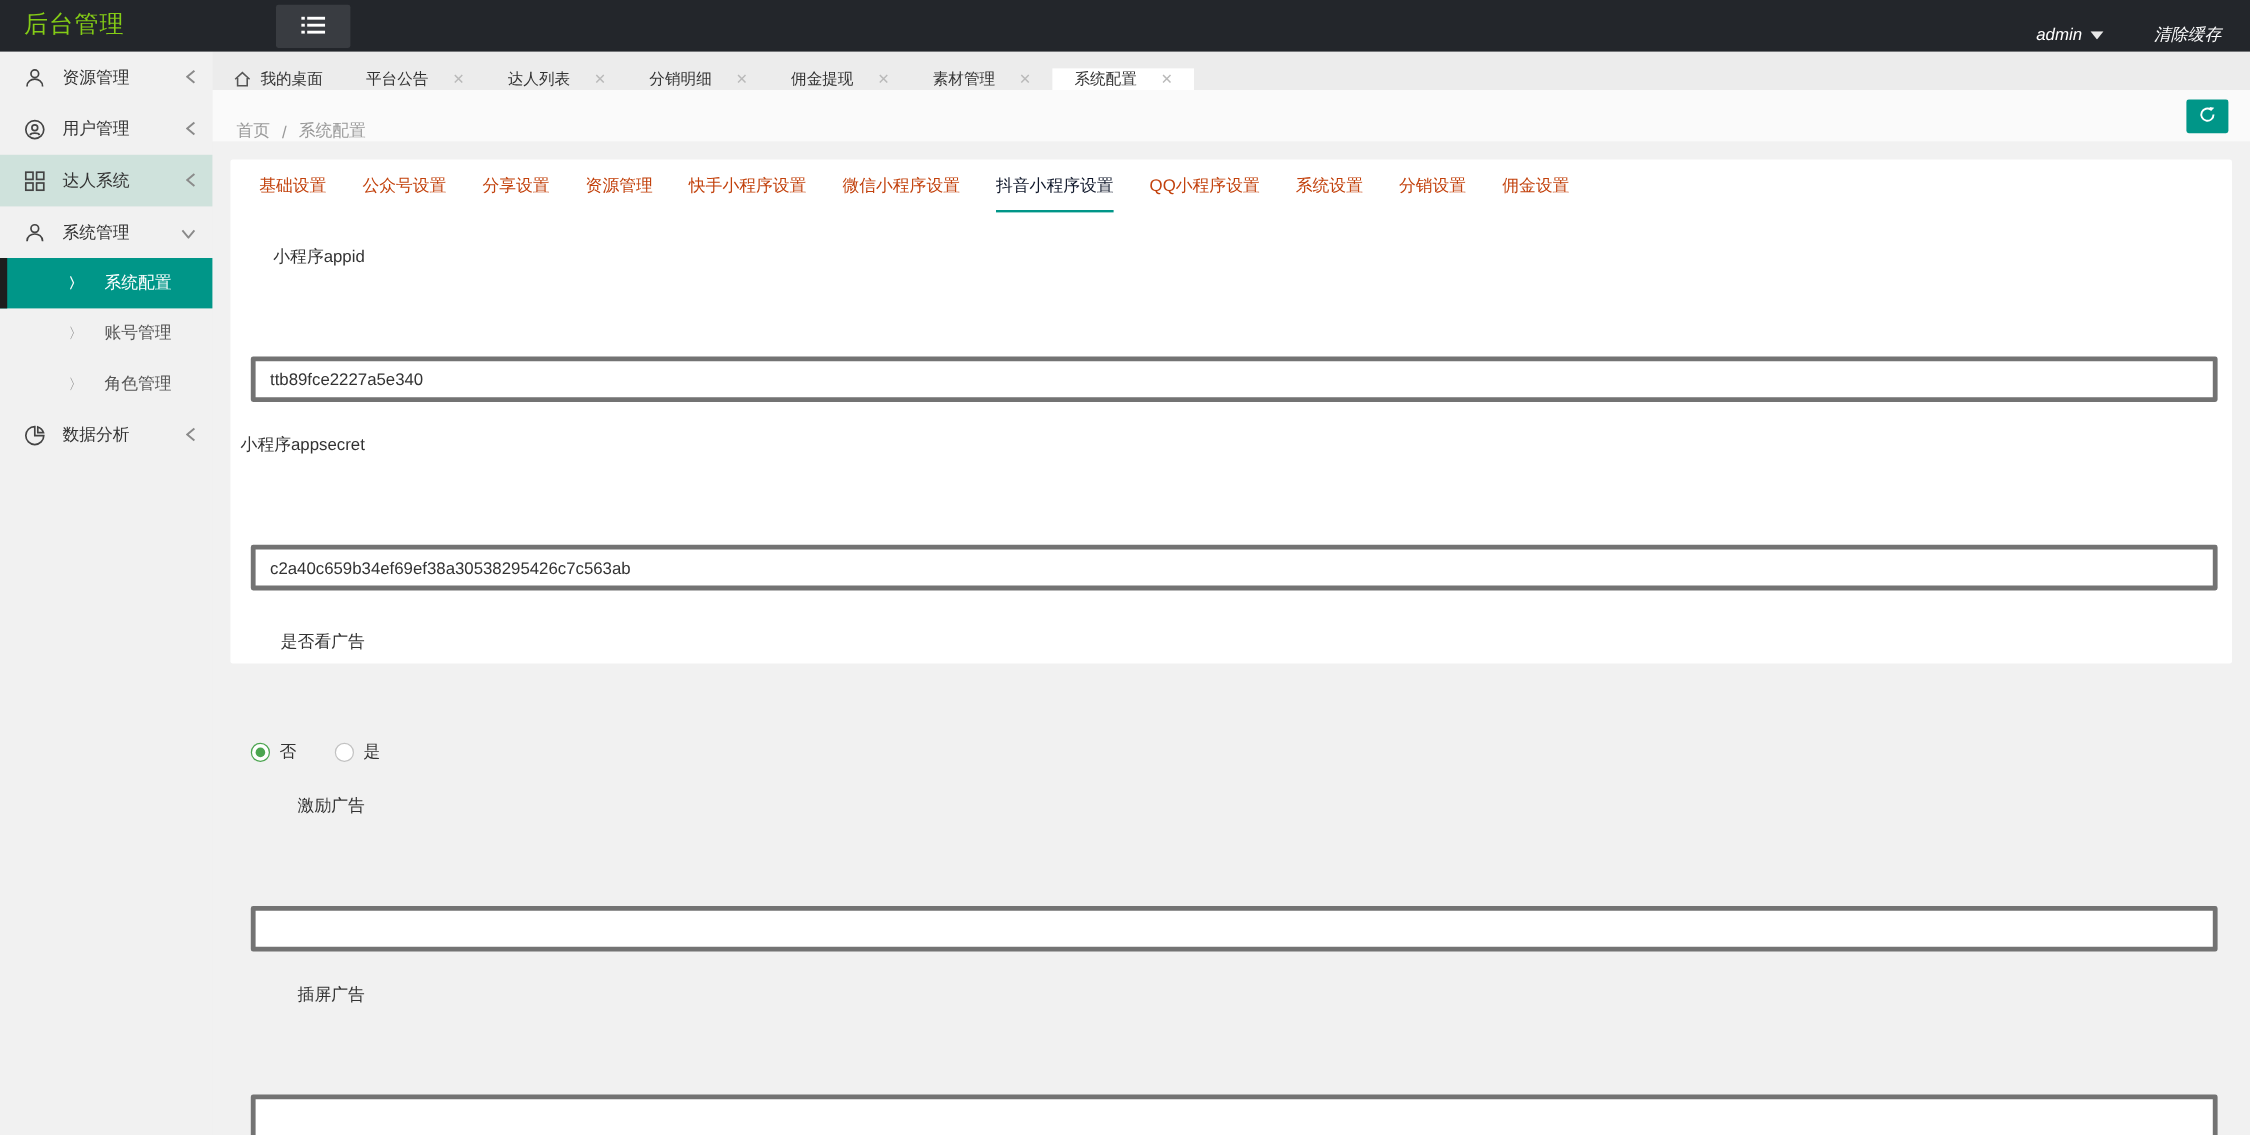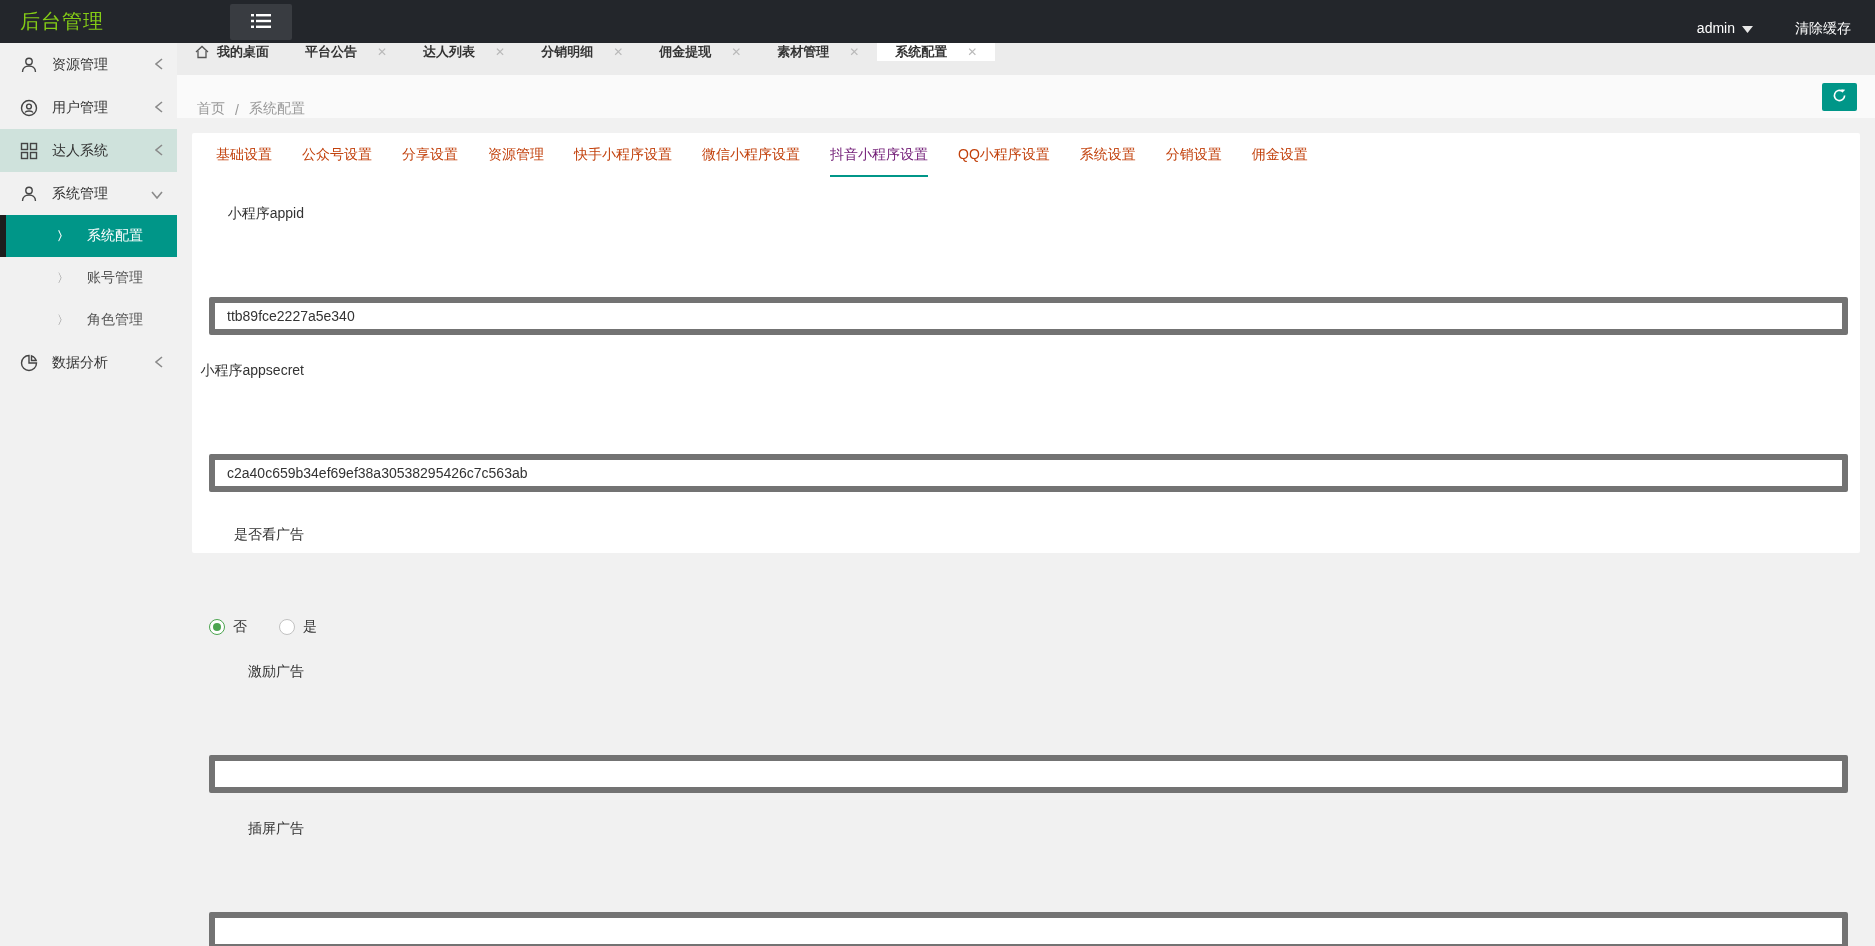--- a/index.html
+++ b/index.html
@@ -6,21 +6,21 @@
   html,body { width:1875px; height:946px; overflow:hidden;
     font-family:"Liberation Sans","DejaVu Sans",sans-serif; background:#f1f1f1; color:#333; }
 
   
   .header { position:absolute; left:0; top:0; width:1875px; height:43px; background:#23262b; z-index:30; }
   .brand { position:absolute; left:20px; top:0; height:43px; line-height:43px;
     color:#84cc16; font-size:20px; letter-spacing:1px; }
   .hamburger { position:absolute; left:230px; top:4px; width:62px; height:36px;
     background:#393c41; border:none; border-radius:2px; cursor:pointer;
     display:flex; align-items:center; justify-content:center; }
-  .header-right { position:absolute; right:0; top:0; height:56px; display:flex; align-items:center; }
+  .header-right { position:absolute; right:0; top:0; height:56px; display:flex; align-items:center;font-style:italic; }
   .user-menu { height:43px; display:flex; align-items:center; gap:7px; padding:0 18px;
     color:#fff; font-size:14px; cursor:pointer; }
   .clear-cache { height:43px; line-height:43px; padding:0 24px; color:#fff; font-size:14px; cursor:pointer; }
 
   
   .sidebar { position:absolute; left:0; top:43px; width:177px; bottom:0; background:#f1f1f1; z-index:20; }
   .side-item { position:relative; height:43px; display:flex; align-items:center;
     padding-left:20px; font-size:14px; color:#333; cursor:pointer; }
   .side-item .s-icon { width:18px; height:18px; margin-right:14px; flex:0 0 18px; }
   .side-item .chev { position:absolute; right:14px; top:50%; transform:translateY(-50%); }
@@ -28,21 +28,21 @@
   .sub-item { position:relative; height:42px; display:flex; align-items:center;
     padding-left:57px; font-size:14px; color:#555; cursor:pointer; }
   .sub-item .arrow { margin-right:18px; font-size:12px; color:#888; font-family:"DejaVu Sans Mono",monospace; }
   .sub-item.active { background:#009688; color:#fff; border-left:6px solid #1d1d1d; padding-left:51px; }
   .sub-item.active .arrow { color:#fff; font-weight:bold; }
   svg.ico { stroke:#444; fill:none; stroke-width:1.4; }
   svg.chev-svg { stroke:#8a8a8a; fill:none; stroke-width:1.6; }
 
   
   .tabbar { position:absolute; left:177px; top:43px; right:0; height:32px;
-    background:#ececec; display:flex; align-items:flex-start;font-weight:bold; }
+    background:#ececec; display:flex; align-items:flex-end; }
   .otab { display:flex; align-items:center; padding:0 18px; font-size:13px; color:#333;
     cursor:pointer; white-space:nowrap; }
   .otab .home-ic { margin-right:8px; display:inline-flex; }
   .otab .x { margin-left:20px; color:#b9b9b9; font-size:12px; cursor:pointer; }
   .otab.active { background:#fff; }
 
   
   .crumbbar { position:absolute; left:177px; top:75px; right:0; height:43px; background:#fafafa; }
   .crumbs { position:absolute; left:20px; top:0; height:43px; display:flex; align-items:flex-end;
     gap:10px; font-size:14px; color:#999; }
@@ -51,28 +51,28 @@
     background:#009688; border:none; border-radius:2px; cursor:pointer;
     display:flex; align-items:center; justify-content:center; }
 
   
   .main { position:absolute; left:177px; top:118px; right:0; bottom:0; background:#f1f1f1; }
   .card { margin:15px; background:#fff; height:420px; border-radius:2px; position:relative; }
 
   .ctabs { display:flex; align-items:center; padding-left:24px; height:44px; }
   .ctab { font-size:14px; color:#c2410c; margin-right:30px; height:44px; line-height:42px;
     cursor:pointer; white-space:nowrap; border-bottom:2px solid transparent; }
-  .ctab.active { color:#701a75; border-bottom-color:#009688; }
+  .ctab.active { color:#0f172a; border-bottom-color:#009688; }
 
   .form { padding-top:16px; }
   .frow { display:flex; margin-bottom:15px;flex-direction:column; }
   .flabel { width:104px; margin-left:8px; flex:0 0 104px; text-align:right; font-size:14px;
     color:#333; padding-top:10px; line-height:20px; word-break:break-word; }
   .fctrl { flex:1; margin-left:17px; margin-right:12px; }
-  .finput { width:100%; height:38px; border:6px solid #737373; border-radius:2px;
+  .finput { width:100%; height:38px; border:4px solid #737373; border-radius:2px;
     padding:0 12px; font-size:14px; color:#333; background:#fff; outline:none;
     font-family:"Liberation Sans","DejaVu Sans",sans-serif; }
   .radio-row { margin-top:22px; }
   .radio-wrap { display:flex; align-items:center; height:38px; gap:8px; }
   .radio { width:16px; height:16px; border-radius:50%; border:1px solid #c2c2c2; background:#fff;
     display:inline-flex; align-items:center; justify-content:center; cursor:pointer; }
   .radio.sel { border-color:#4ca550; }
   .radio.sel::after { content:""; width:8px; height:8px; border-radius:50%; background:#4ca550; }
   .radio-label { font-size:14px; color:#333; margin-right:24px; }
   .btn-row { margin-left:111px; margin-top:27px; }

